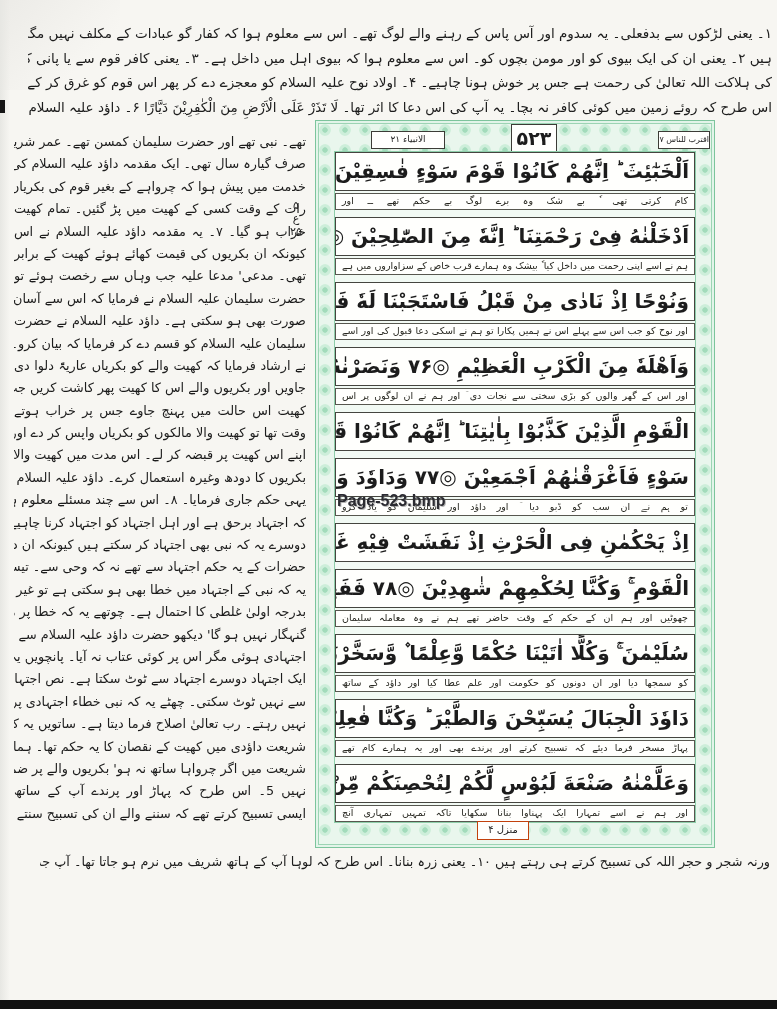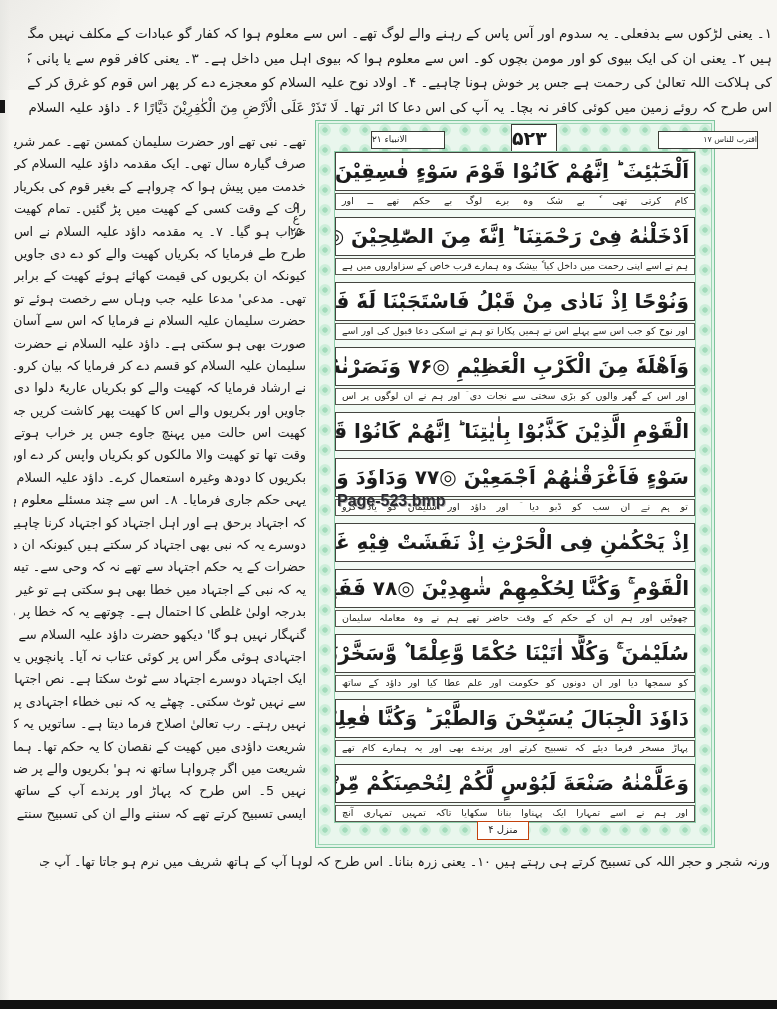--- a/index.html
+++ b/index.html
@@ -34,22 +34,22 @@
      background:#f2faf4;box-shadow:0 0 0 1px #8fceaa;
      display:flex;flex-direction:column;justify-content:space-between;}
   .pair{display:block;}
   .ar{box-sizing:border-box;height:39px;background:#fffffd;border:1px solid #45453f;
       font-weight:bold;font-size:20px;line-height:36px;padding:0 5px;
       direction:rtl;text-align:justify;text-align-last:justify;white-space:nowrap;overflow:hidden;}
   .tr{box-sizing:border-box;height:17px;background:#fffffd;border:1px solid #57574f;
       margin-top:2px;font-size:9.5px;line-height:14px;padding:0 6px;color:#26261f;
       direction:rtl;text-align:justify;text-align-last:justify;white-space:nowrap;overflow:hidden;}
   .hdr-box{position:absolute;background:#fffffd;border:1px solid #3c3c36;
-      direction:rtl;text-align:left;white-space:nowrap;overflow:hidden;}
-  .hdr-right{left:343px;top:11px;width:50px;height:16px;font-size:8px;line-height:15px;padding-left:48px;}
+      direction:rtl;text-align:center;white-space:nowrap;overflow:hidden;}
+  .hdr-right{left:343px;top:11px;width:50px;height:16px;font-size:8px;line-height:15px;}
   .hdr-num{left:196px;top:4px;width:44px;height:27px;font-size:19px;font-weight:bold;line-height:26px;}
   .hdr-left{left:56px;top:11px;width:72px;height:16px;font-size:9px;line-height:15px;}
   .manzil{position:absolute;left:162px;top:701px;width:50px;height:17px;background:#fffffd;
       border:1px solid #c2410c;font-size:10px;line-height:16px;text-align:center;direction:rtl;}
   
   .fname{position:absolute;left:337px;top:492px;z-index:5;
       font-family:"Liberation Sans",sans-serif;font-size:16px;font-weight:bold;color:#2b2b31;
       text-shadow:1px 1px 0 rgba(120,120,120,.55);}
   
   .bottom1{position:absolute;left:40px;top:851px;width:730px;height:21px;line-height:21px;font-size:12.8px;}
@@ -71,30 +71,30 @@
     <div class="ln u">کی ہلاکت اللہ تعالیٰ کی رحمت ہے جس پر خوش ہونا چاہیے۔ ۴۔ اولاد نوح علیہ السلام کو معجزے دے کر پھر اس قوم کو غرق کر کے 'اس دوسری خبر کا ذکر آگے ہے ۵۔</div>
     <div class="ln u">اس طرح کہ روئے زمین میں کوئی کافر نہ بچا۔ یہ آپ کی اس دعا کا اثر تھا۔ لَا تَذَرْ عَلَی الْاَرْضِ مِنَ الْکٰفِرِیْنَ دَیَّارًا ۶۔ داؤد علیہ السلام اس وقت تخت سلطنت پر جلوہ گر</div>
   </div>
 
   <div class="left-col">
     <div class="ln u">تھے۔ نبی تھے اور حضرت سلیمان کمسن تھے۔ عمر شریف</div>
     <div class="ln u">صرف گیارہ سال تھی۔ ایک مقدمہ داؤد علیہ السلام کی</div>
     <div class="ln u">خدمت میں پیش ہوا کہ چرواہے کے بغیر قوم کی بکریاں</div>
     <div class="ln u">رات کے وقت کسی کے کھیت میں پڑ گئیں۔ تمام کھیت</div>
     <div class="ln u">خراب ہو گیا۔ ۷۔ یہ مقدمہ داؤد علیہ السلام نے اس</div>
-    <div class="ln u">طرح طے فرمایا کہ بکریاں کھیت والے کو دے دی جاویں</div>
     <div class="ln u">کیونکہ ان بکریوں کی قیمت کھائے ہوئے کھیت کے برابر</div>
     <div class="ln u">تھی۔ مدعی' مدعا علیہ جب وہاں سے رخصت ہوئے تو</div>
     <div class="ln u">حضرت سلیمان علیہ السلام نے فرمایا کہ اس سے آسان</div>
     <div class="ln u">صورت بھی ہو سکتی ہے۔ داؤد علیہ السلام نے حضرت</div>
     <div class="ln u">سلیمان علیہ السلام کو قسم دے کر فرمایا کہ بیان کرو۔ آپ</div>
     <div class="ln u">نے ارشاد فرمایا کہ کھیت والے کو بکریاں عاریۃً دلوا دی</div>
     <div class="ln u">جاویں اور بکریوں والے اس کا کھیت پھر کاشت کریں جب</div>
     <div class="ln u">کھیت اس حالت میں پہنچ جاوے جس پر خراب ہوتے</div>
     <div class="ln u">وقت تھا تو کھیت والا مالکوں کو بکریاں واپس کر دے اور</div>
+    <div class="ln u">اپنے اس کھیت پر قبضہ کر لے۔ اس مدت میں کھیت والا</div>
     <div class="ln u">بکریوں کا دودھ وغیرہ استعمال کرے۔ داؤد علیہ السلام نے</div>
     <div class="ln u">یہی حکم جاری فرمایا۔ ۸۔ اس سے چند مسئلے معلوم ہوئے</div>
     <div class="ln u">کہ اجتہاد برحق ہے اور اہل اجتہاد کو اجتہاد کرنا چاہیے</div>
     <div class="ln u">دوسرے یہ کہ نبی بھی اجتہاد کر سکتے ہیں کیونکہ ان دونوں</div>
     <div class="ln u">حضرات کے یہ حکم اجتہاد سے تھے نہ کہ وحی سے۔ تیسرے</div>
     <div class="ln u">یہ کہ نبی کے اجتہاد میں خطا بھی ہو سکتی ہے تو غیر نبی میں</div>
     <div class="ln u">بدرجہ اولیٰ غلطی کا احتمال ہے۔ چوتھے یہ کہ خطا پر مجتہد</div>
     <div class="ln u">گنہگار نہیں ہو گا' دیکھو حضرت داؤد علیہ السلام سے خطا</div>
     <div class="ln u">اجتہادی ہوئی مگر اس پر کوئی عتاب نہ آیا۔ پانچویں یہ کہ</div>
     <div class="ln u">ایک اجتہاد دوسرے اجتہاد سے ٹوٹ سکتا ہے۔ نص اجتہاد</div>

